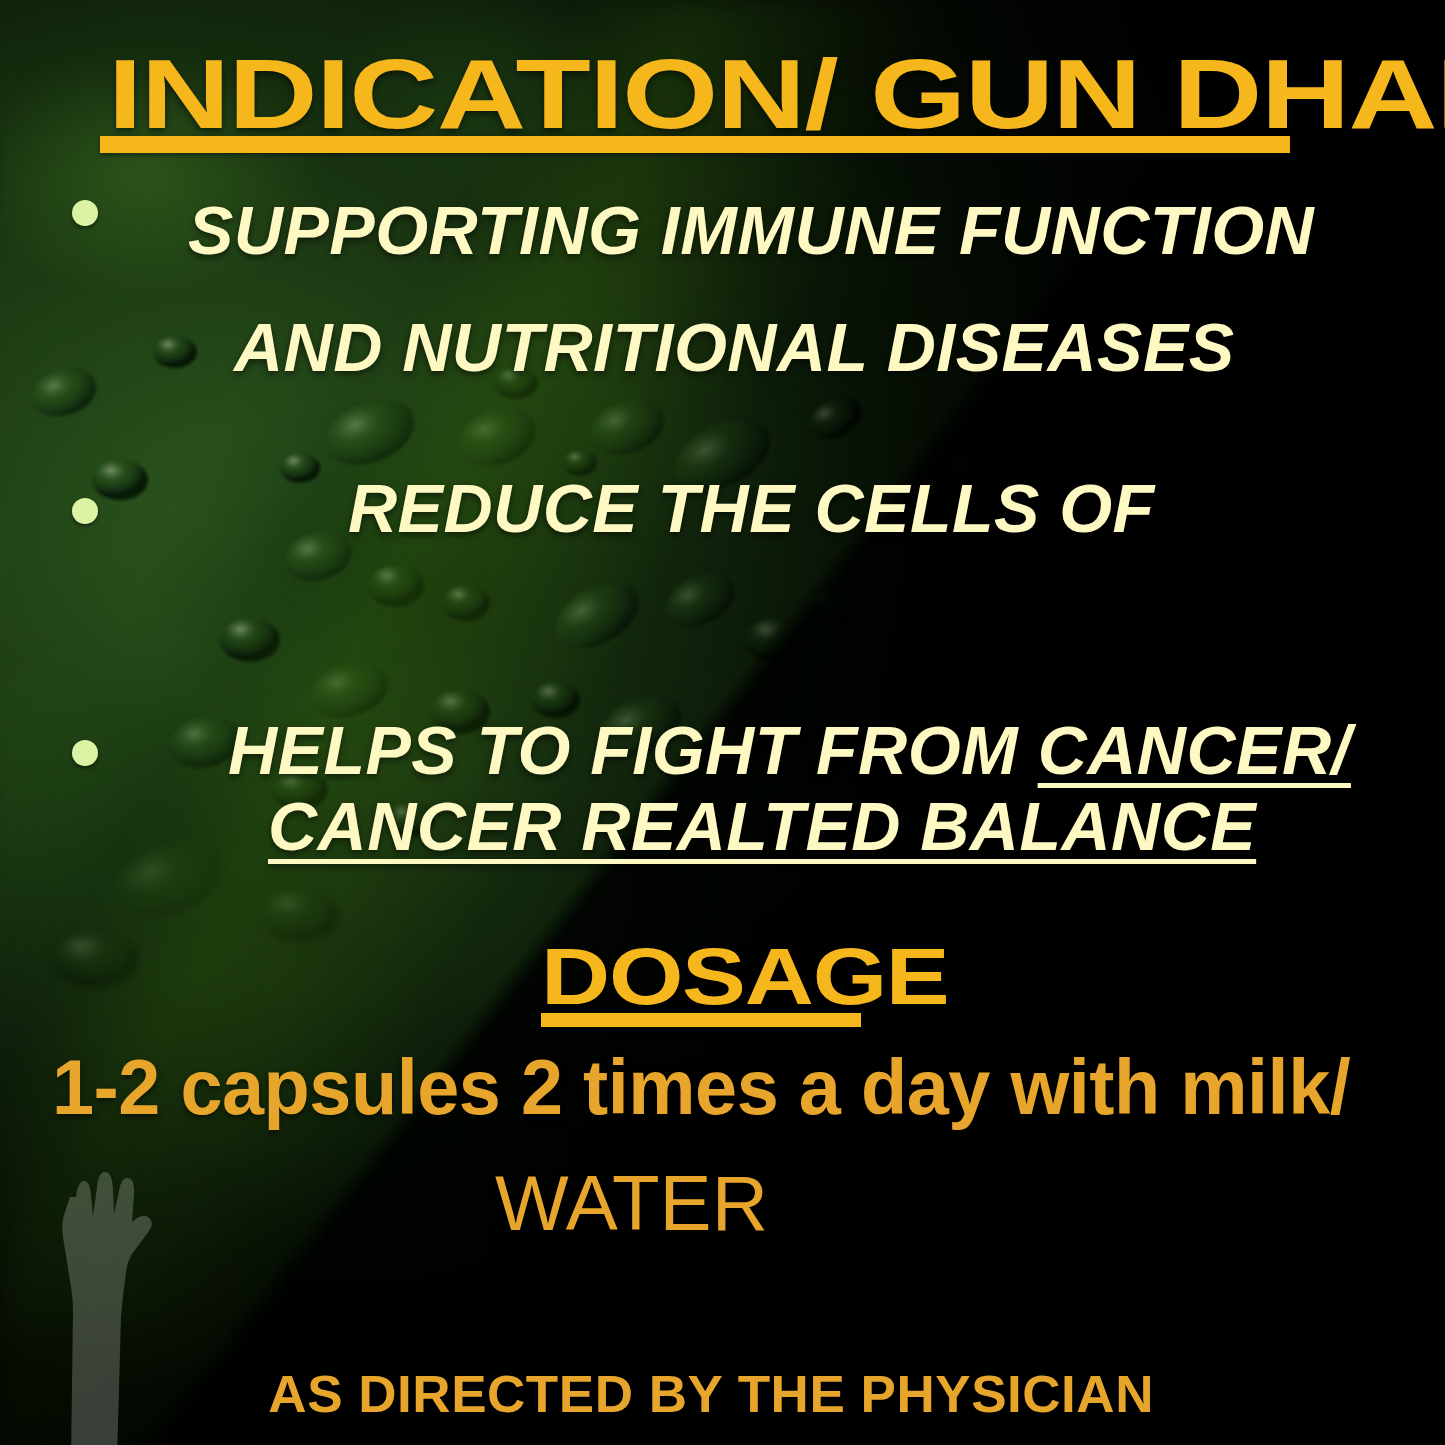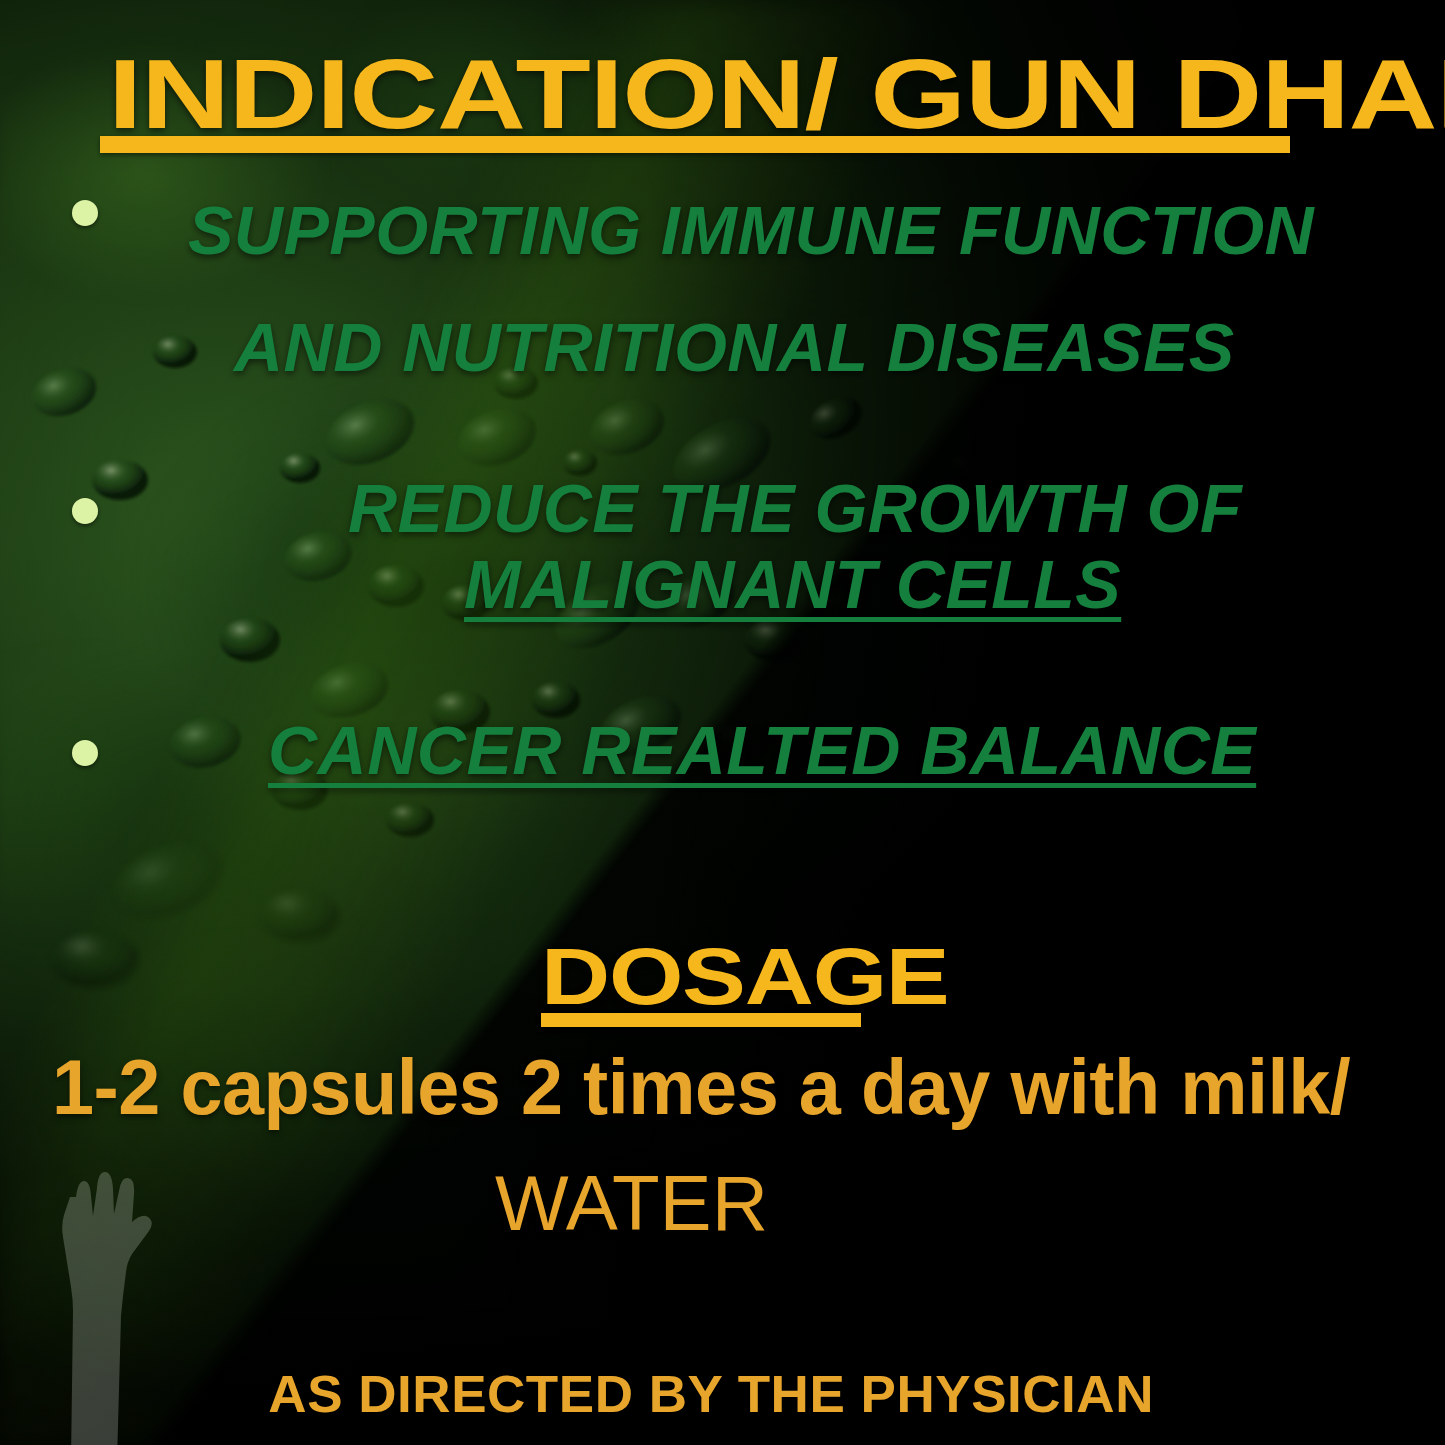--- a/index.html
+++ b/index.html
@@ -112,21 +112,21 @@
   #rule-dosage     { left:541px; top:1013px; width:320px; height:14px; }
 
   
   .bullet-row { position:absolute; display:flex; align-items:flex-start; }
   .bullet-dot {
     width:26px; height:26px; border-radius:50%;
     background:#DCF3A6; flex:none;
     box-shadow:0 2px 4px rgba(0,0,0,.5);
   }
   .bullet-body {
-    color:#15803d;
+    color:#fef9c3;
     font-family:"Liberation Sans", sans-serif;
     font-weight:bold;
     font-style:italic;
     font-size:68px;
     line-height:1.72;
     letter-spacing:.5px;
     white-space:nowrap;
     text-shadow:0 3px 7px rgba(0,0,0,.55);
   }
   .bullet-body .ln { display:block; }
@@ -284,28 +284,28 @@
       <span class="bullet-dot"></span>
       <span class="bullet-body">
         <span class="ln l1">SUPPORTING IMMUNE FUNCTION</span>
         <span class="ln l2">AND NUTRITIONAL DISEASES</span>
       </span>
     </div>
 
     <div class="bullet-row" id="bullet-2">
       <span class="bullet-dot"></span>
       <span class="bullet-body">
-        <span class="ln l1">REDUCE THE GROWTH OF</span>
-        <span class="ln l2 ul">MALIGNANT CELLS</span>
+        <span class="ln l1">REDUCE THE CELLS OF</span>
       </span>
     </div>
 
     <div class="bullet-row" id="bullet-3">
       <span class="bullet-dot"></span>
       <span class="bullet-body">
+        <span class="ln l1"><span>HELPS TO FIGHT FROM </span><span class="ul">CANCER/</span></span>
         <span class="ln l2 ul">CANCER REALTED BALANCE</span>
       </span>
     </div>
 
     <div class="grunge-heading" id="title-dosage">DOSAGE</div>
     <div class="heading-rule" id="rule-dosage"></div>
 
     <div class="dose-line" id="dose-main">1-2 capsules 2 times a day with milk/</div>
     <div class="dose-line" id="dose-water">WATER</div>
     <div class="dose-line" id="dose-physician"><span>AS DIRECTED BY THE PHYSICIAN</span></div>

